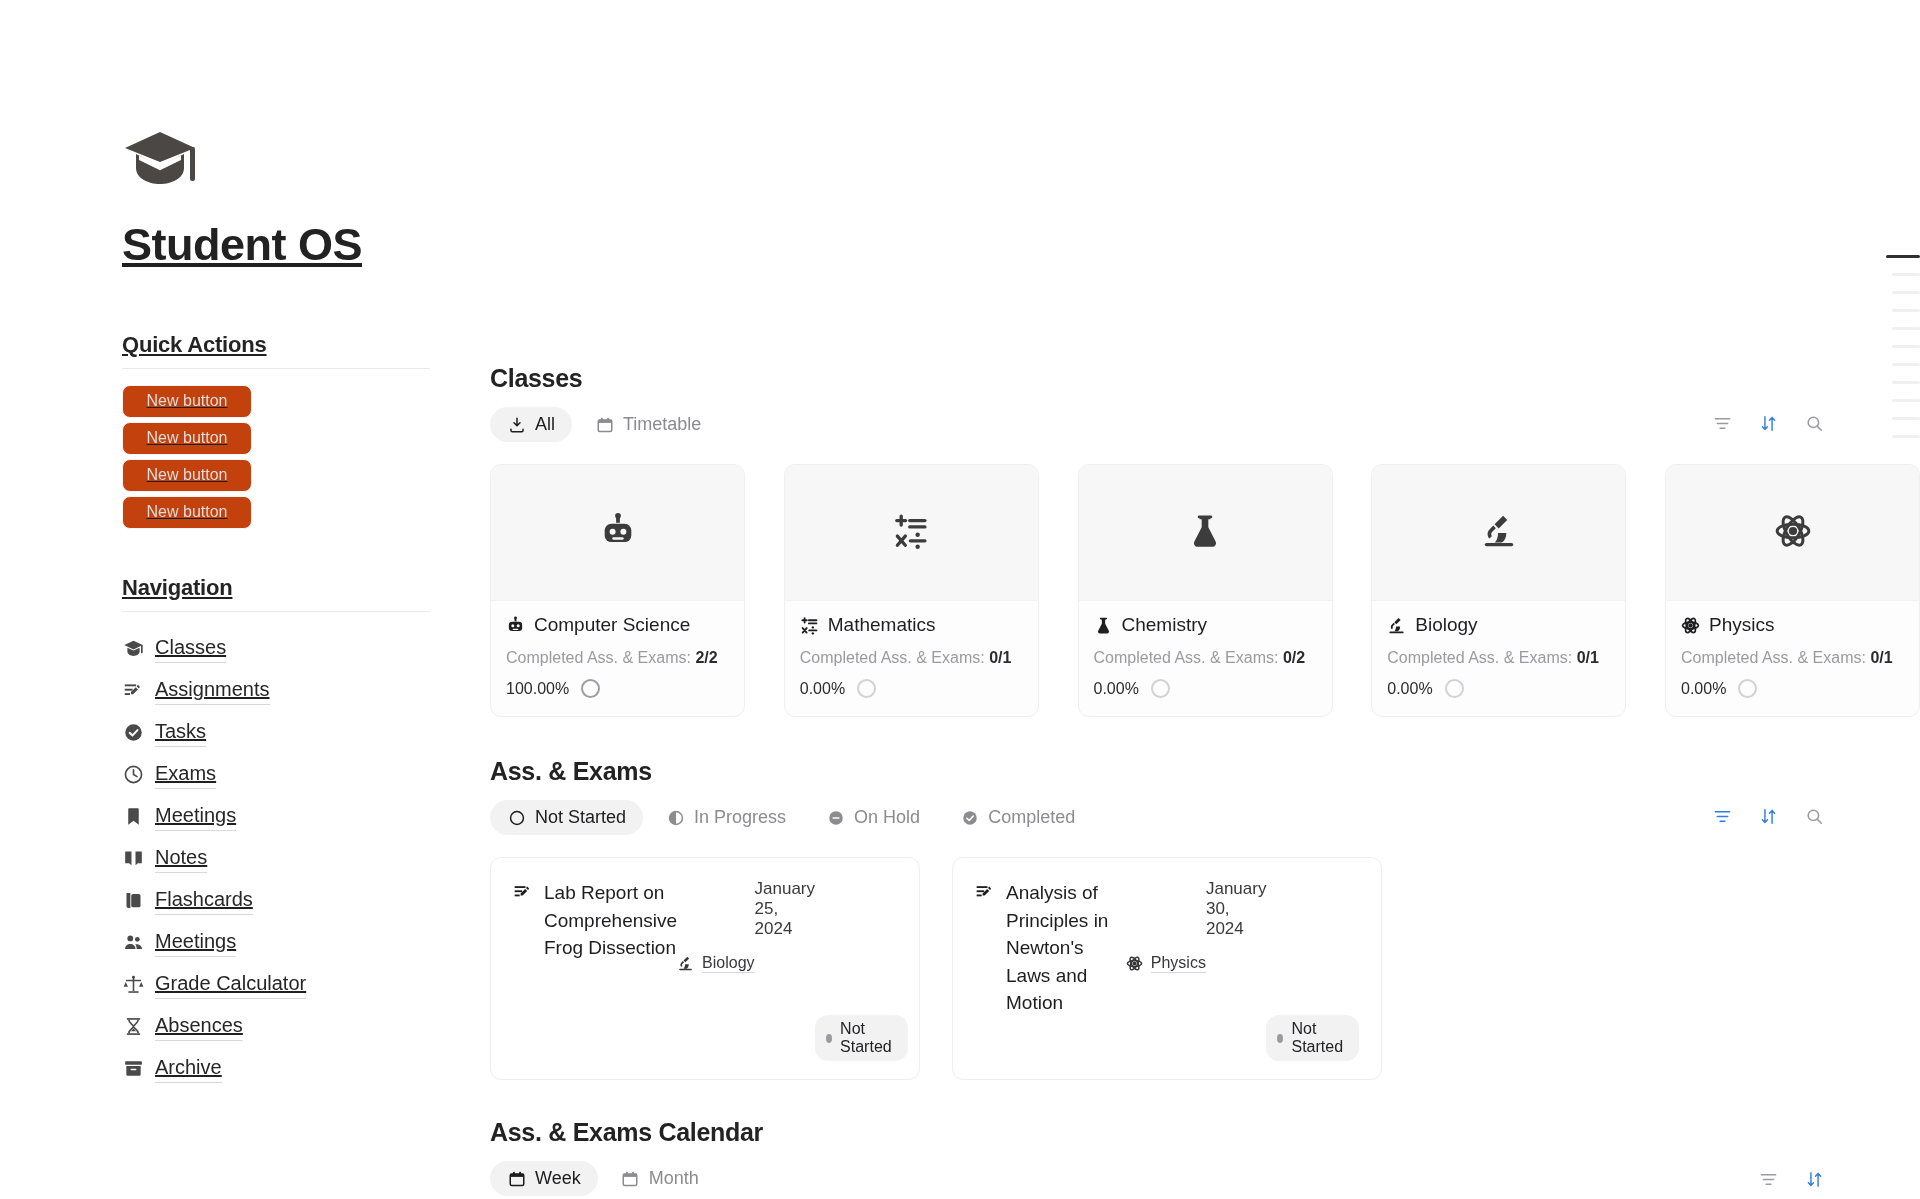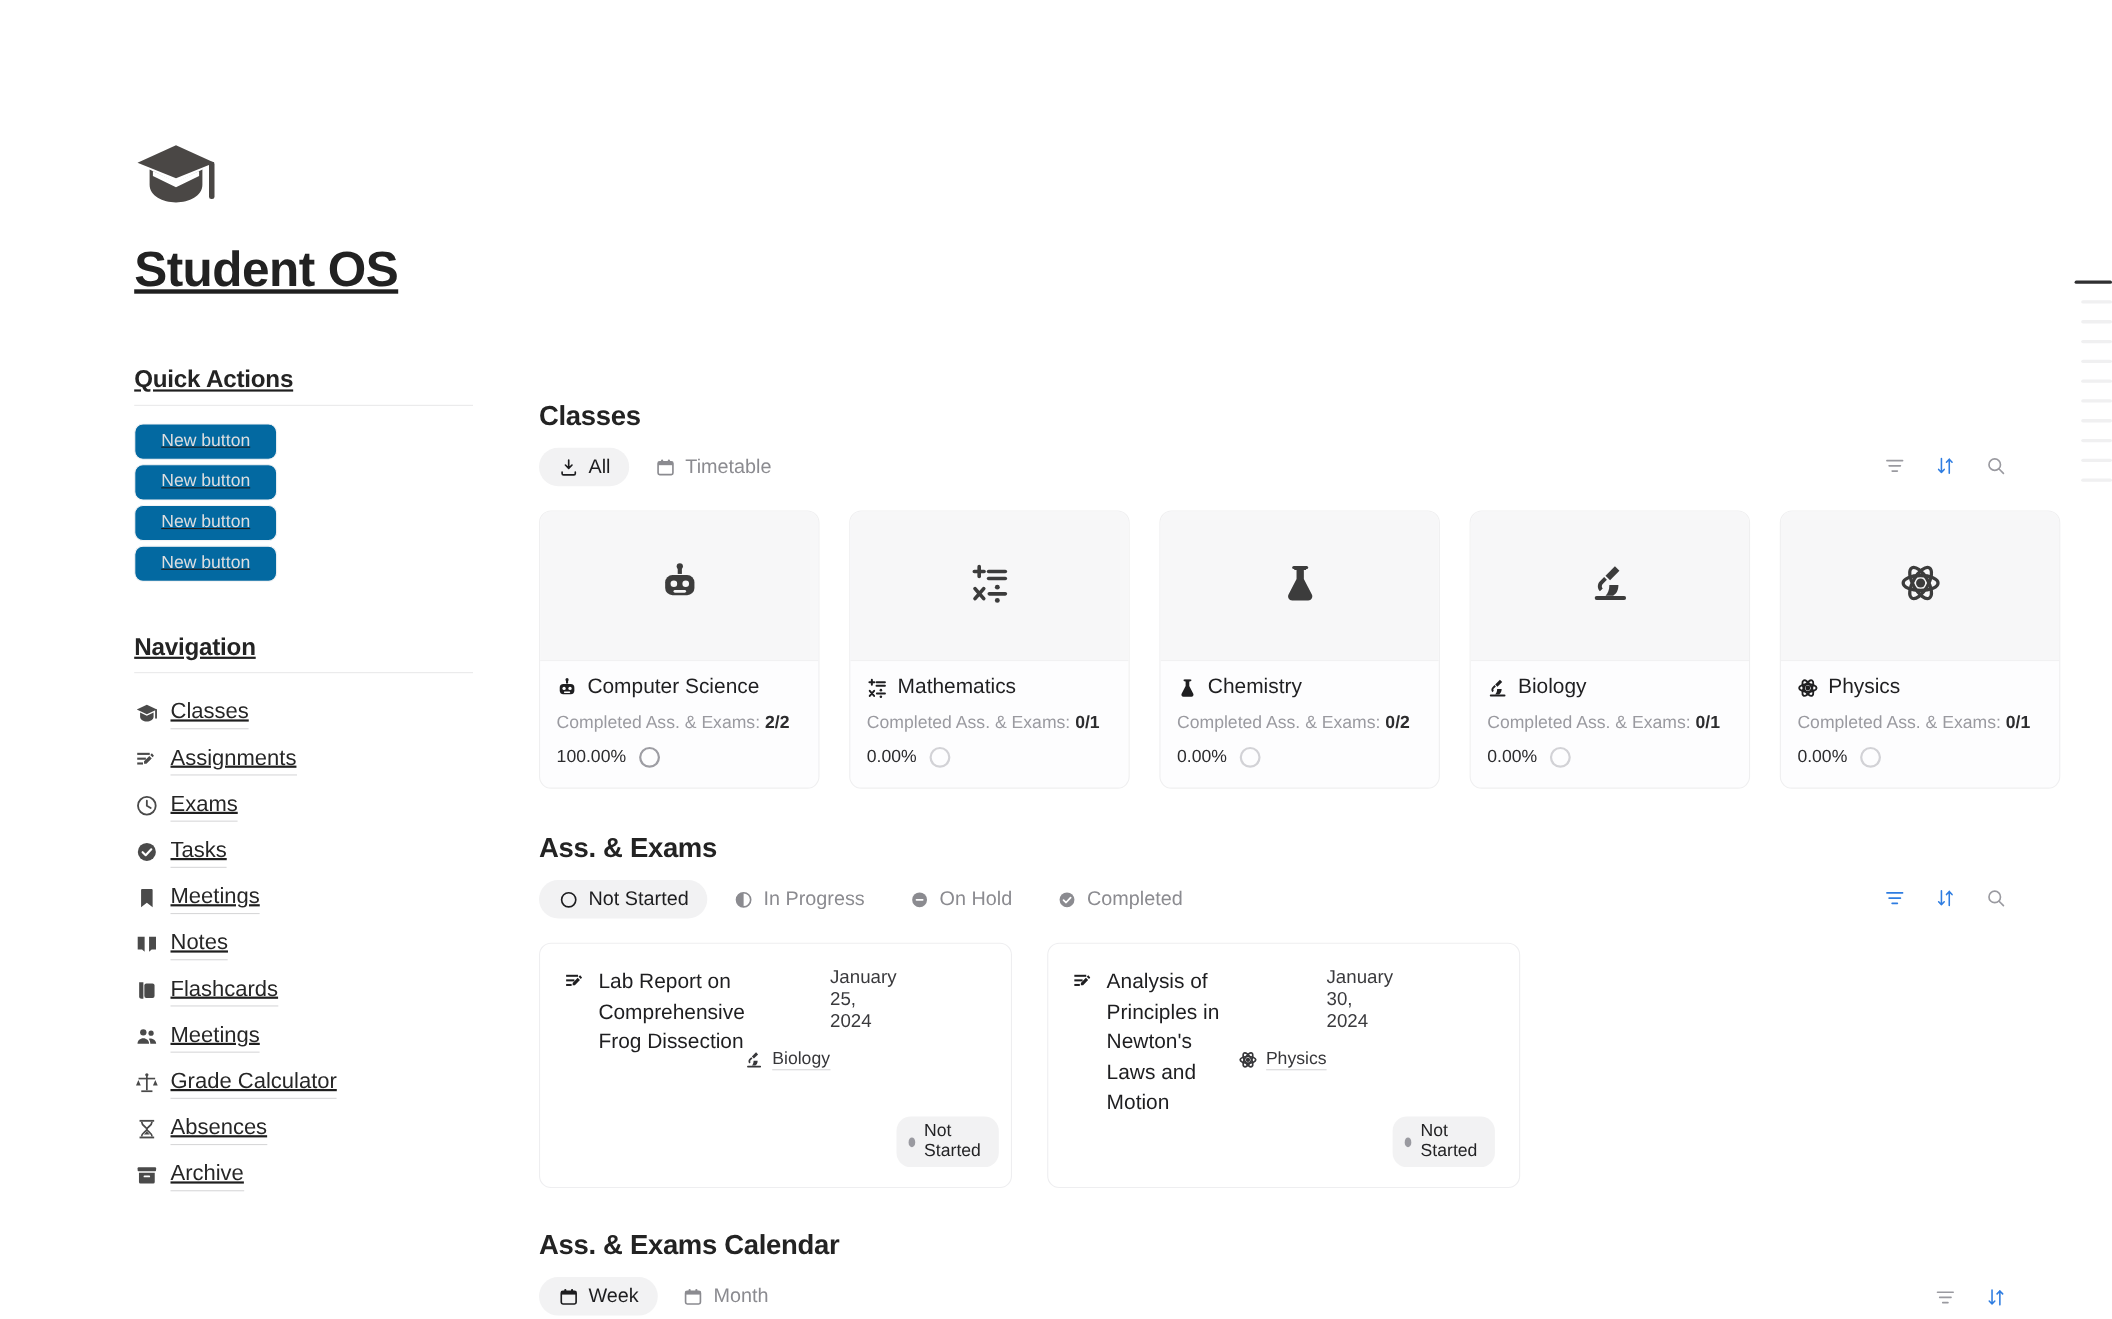--- a/index.html
+++ b/index.html
@@ -21,21 +21,21 @@
     color: #222222; margin-bottom: 62px; line-height: 1.1;
   }
   .section-head {
     font-size: 22px; font-weight: bold; color: #242424;
     margin-bottom: 10px; letter-spacing: -0.2px;
   }
   .section-rule { width: 308px; height: 1px; background: #e9e9ea; margin-bottom: 16px; }
   .qa-group { display: flex; flex-direction: column; gap: 4px; margin-bottom: 46px; }
   .qa-btn {
     width: 130px; height: 33px; border: 1px solid #f4f4f5; border-radius: 8px;
-    background: #0369a1; color: #dededf; font-size: 16px;
+    background: #c2410c; color: #dededf; font-size: 16px;
     font-family: "Liberation Sans", sans-serif;
     display: flex; align-items: center; justify-content: center;
   }
   .nav-list { display: flex; flex-direction: column; gap: 1px; }
   .nav-item {
     display: flex; align-items: center; gap: 11px;
     height: 41px; color: #262626; font-size: 20px;
   }
   .nav-item .ico { width: 22px; height: 22px; flex: 0 0 22px;
     display: flex; align-items: center; justify-content: center; color: #4a4a4a; }
@@ -51,21 +51,21 @@
   .tab {
     display: inline-flex; align-items: center; gap: 9px;
     padding: 7px 17px; border-radius: 20px; font-size: 18px; color: #8b8b90;
   }
   .tab.active { background: #f2f2f3; color: #1d1d1f; }
   .tab .ico { width: 19px; height: 19px; display: flex; align-items: center; justify-content: center; }
   .toolrow { position: absolute; right: 96px; display: flex; gap: 26px; align-items: center; }
   .tool-ico { width: 20px; height: 20px; color: #9a9aa0; display: flex; align-items: center; justify-content: center; }
 
   
-  .class-grid { display: flex; gap: 27px; }
+  .class-grid { display: flex; gap: 16px; justify-content: space-between; }
   .class-card {
     width: 255px; border: 1px solid #efeff0; border-radius: 11px;
     background: #fdfdfe; overflow: hidden;
   }
   .class-cover {
     height: 136px; background: #f7f7f8;
     display: flex; align-items: center; justify-content: center;
     color: #3c3c3c; border-bottom: 1px solid #f1f1f2;
   }
   .class-body { padding: 13px 15px 18px 15px; }
@@ -166,35 +166,35 @@
               <rect x="2" y="15" width="6" height="2.2" fill="currentColor"></rect>
               <path fill="currentColor" d="M20.8 4.2 19 6l2.6 2.6L23 6.8Z M18 7.2 12.2 13v2.6h2.6L20.6 9.8Z" transform="translate(-2.5 1.5) scale(0.95)"></path>
             </svg>
         </span>
         <span class="lbl">Assignments</span>
       </a>
 
       <a class="nav-item">
         <span class="ico">
           <svg viewBox="0 0 24 24" width="21" height="21">
+              <circle cx="12" cy="12" r="9.4" fill="currentColor"></circle>
+              <path d="M7.6 12.3 10.8 15.4 16.6 9.2" fill="none" stroke="#ffffff" stroke-width="2.2" stroke-linecap="round" stroke-linejoin="round"></path>
+            </svg>
+        </span>
+        <span class="lbl">Tasks</span>
+      </a>
+
+      <a class="nav-item">
+        <span class="ico">
+          <svg viewBox="0 0 24 24" width="21" height="21">
               <circle cx="12" cy="12" r="9.2" fill="none" stroke="currentColor" stroke-width="1.9"></circle>
               <path d="M12 6.8V12l4 2.4" fill="none" stroke="currentColor" stroke-width="1.9" stroke-linecap="round"></path>
             </svg>
         </span>
         <span class="lbl">Exams</span>
-      </a>
-
-      <a class="nav-item">
-        <span class="ico">
-          <svg viewBox="0 0 24 24" width="21" height="21">
-              <circle cx="12" cy="12" r="9.4" fill="currentColor"></circle>
-              <path d="M7.6 12.3 10.8 15.4 16.6 9.2" fill="none" stroke="#ffffff" stroke-width="2.2" stroke-linecap="round" stroke-linejoin="round"></path>
-            </svg>
-        </span>
-        <span class="lbl">Tasks</span>
       </a>
 
       <a class="nav-item">
         <span class="ico">
           <svg viewBox="0 0 24 24" width="21" height="21">
               <path fill="currentColor" d="M7 2.5h10a1 1 0 0 1 1 1v18l-6-4.6-6 4.6v-18a1 1 0 0 1 1-1Z"></path>
             </svg>
         </span>
         <span class="lbl">Meetings</span>
       </a>

